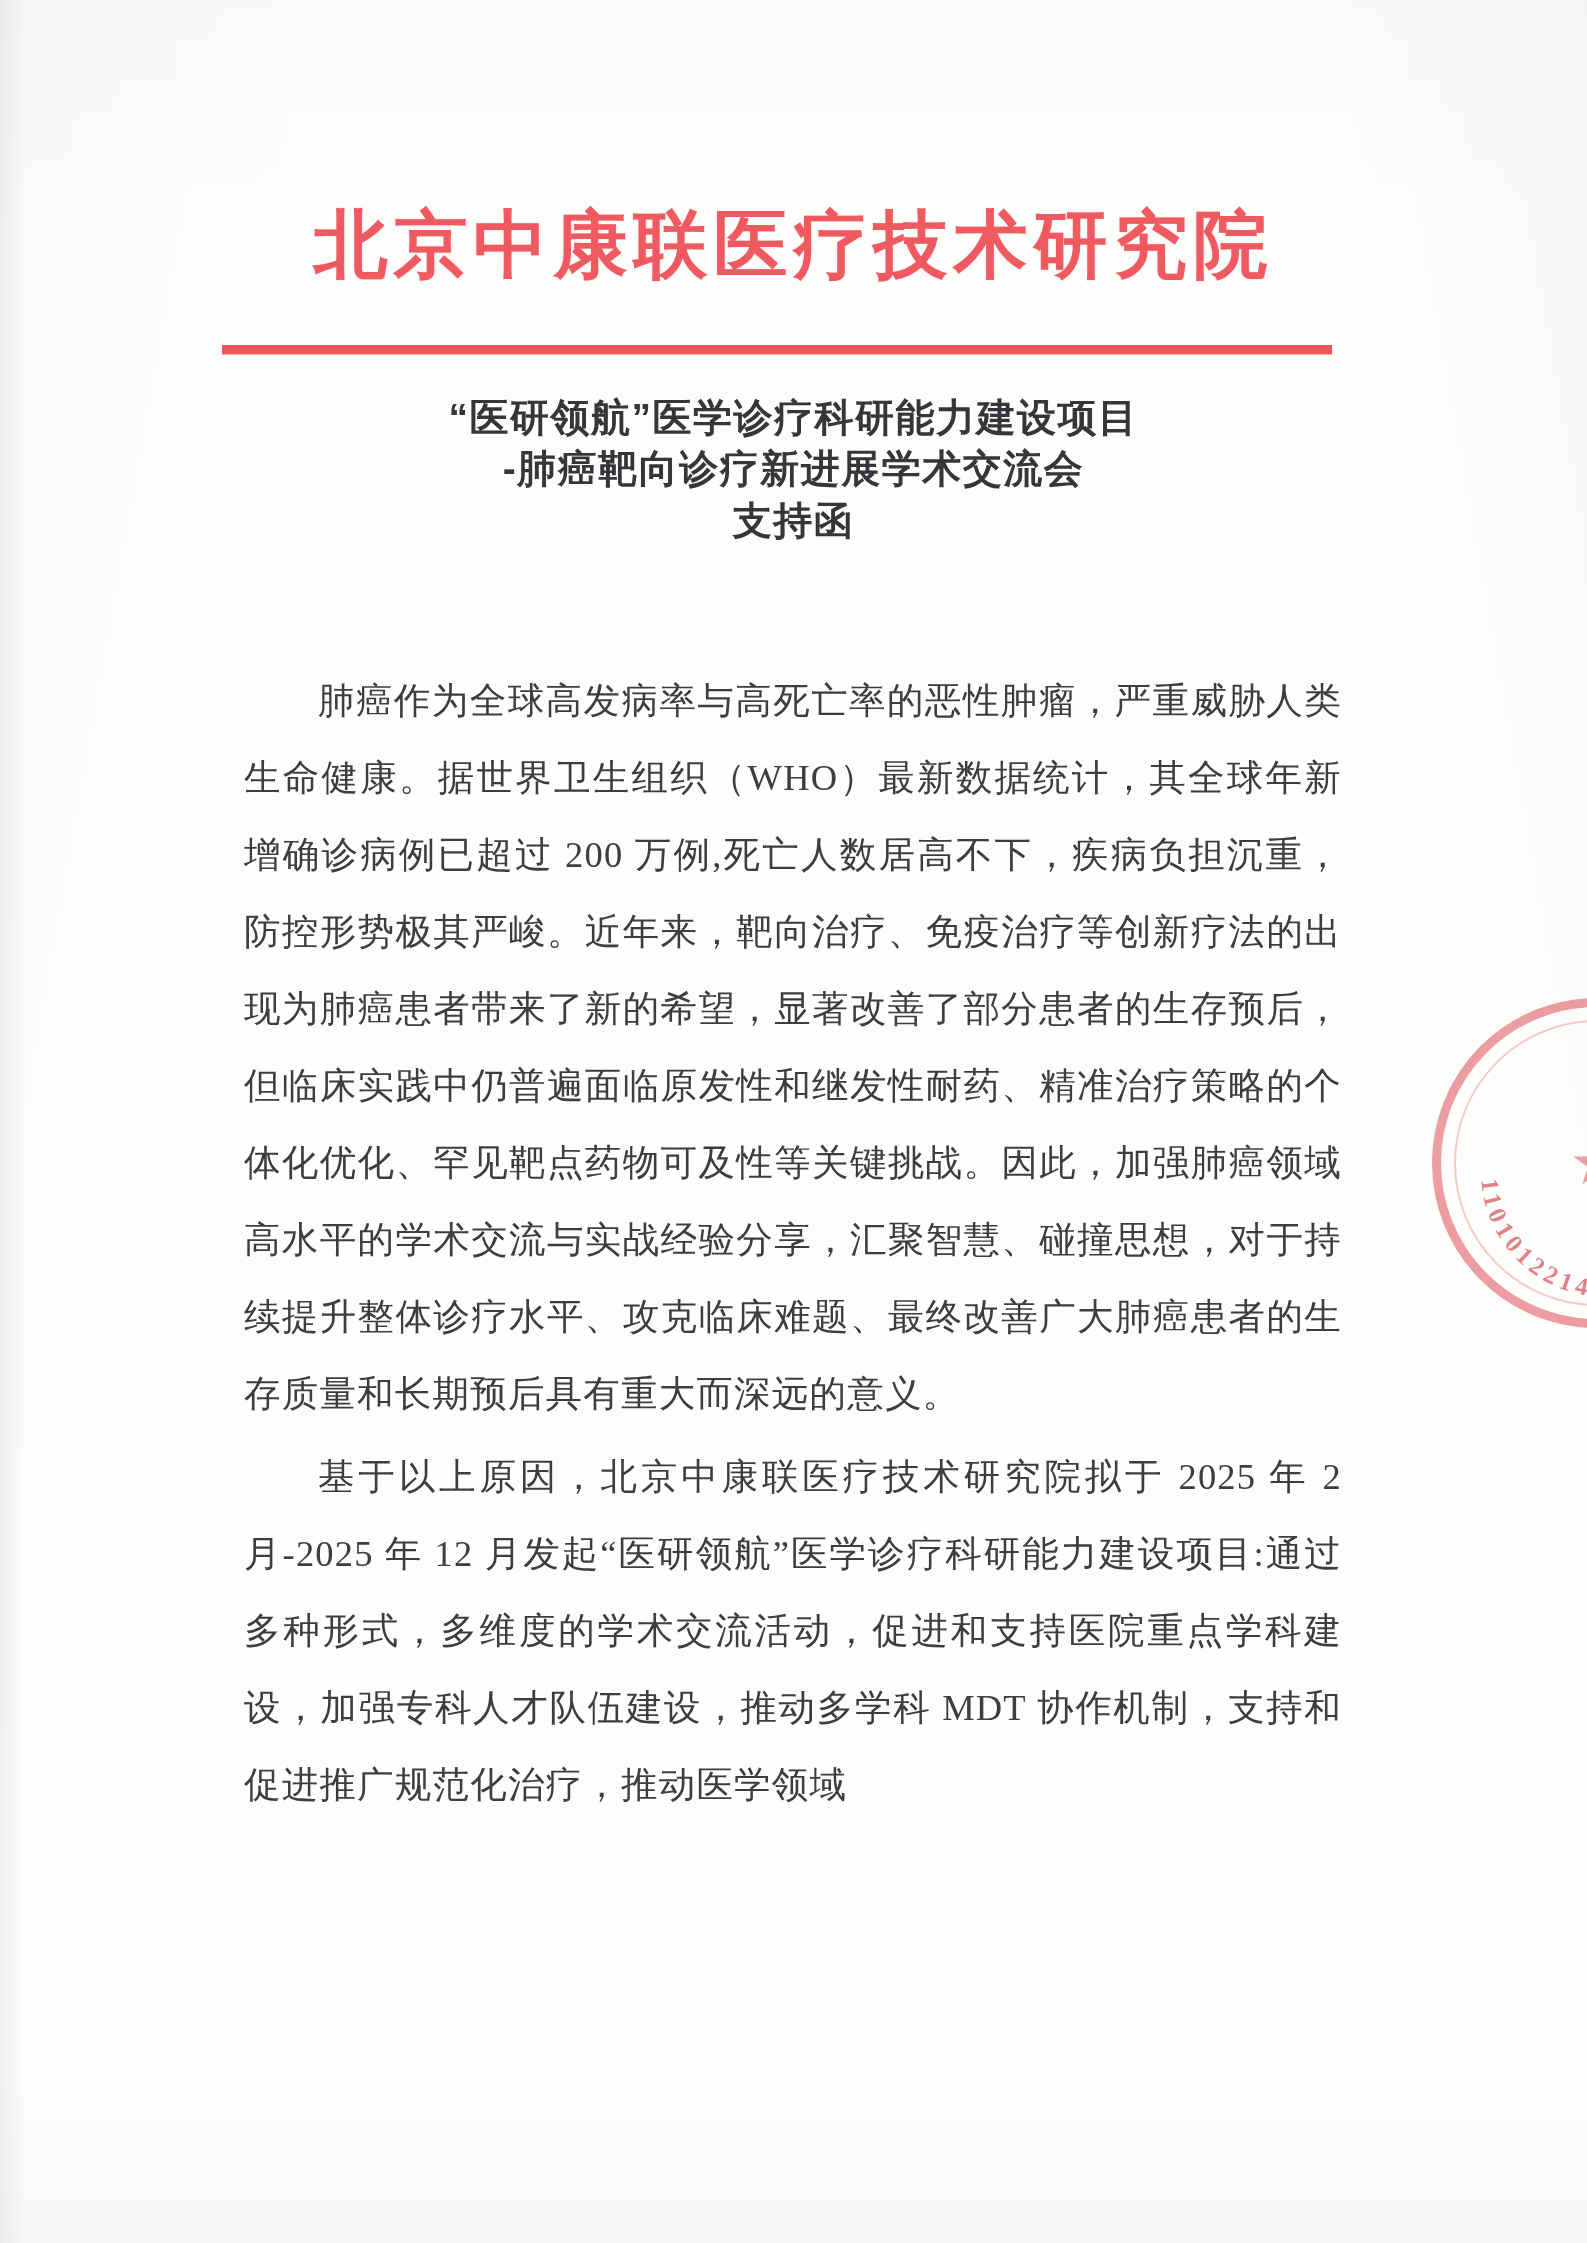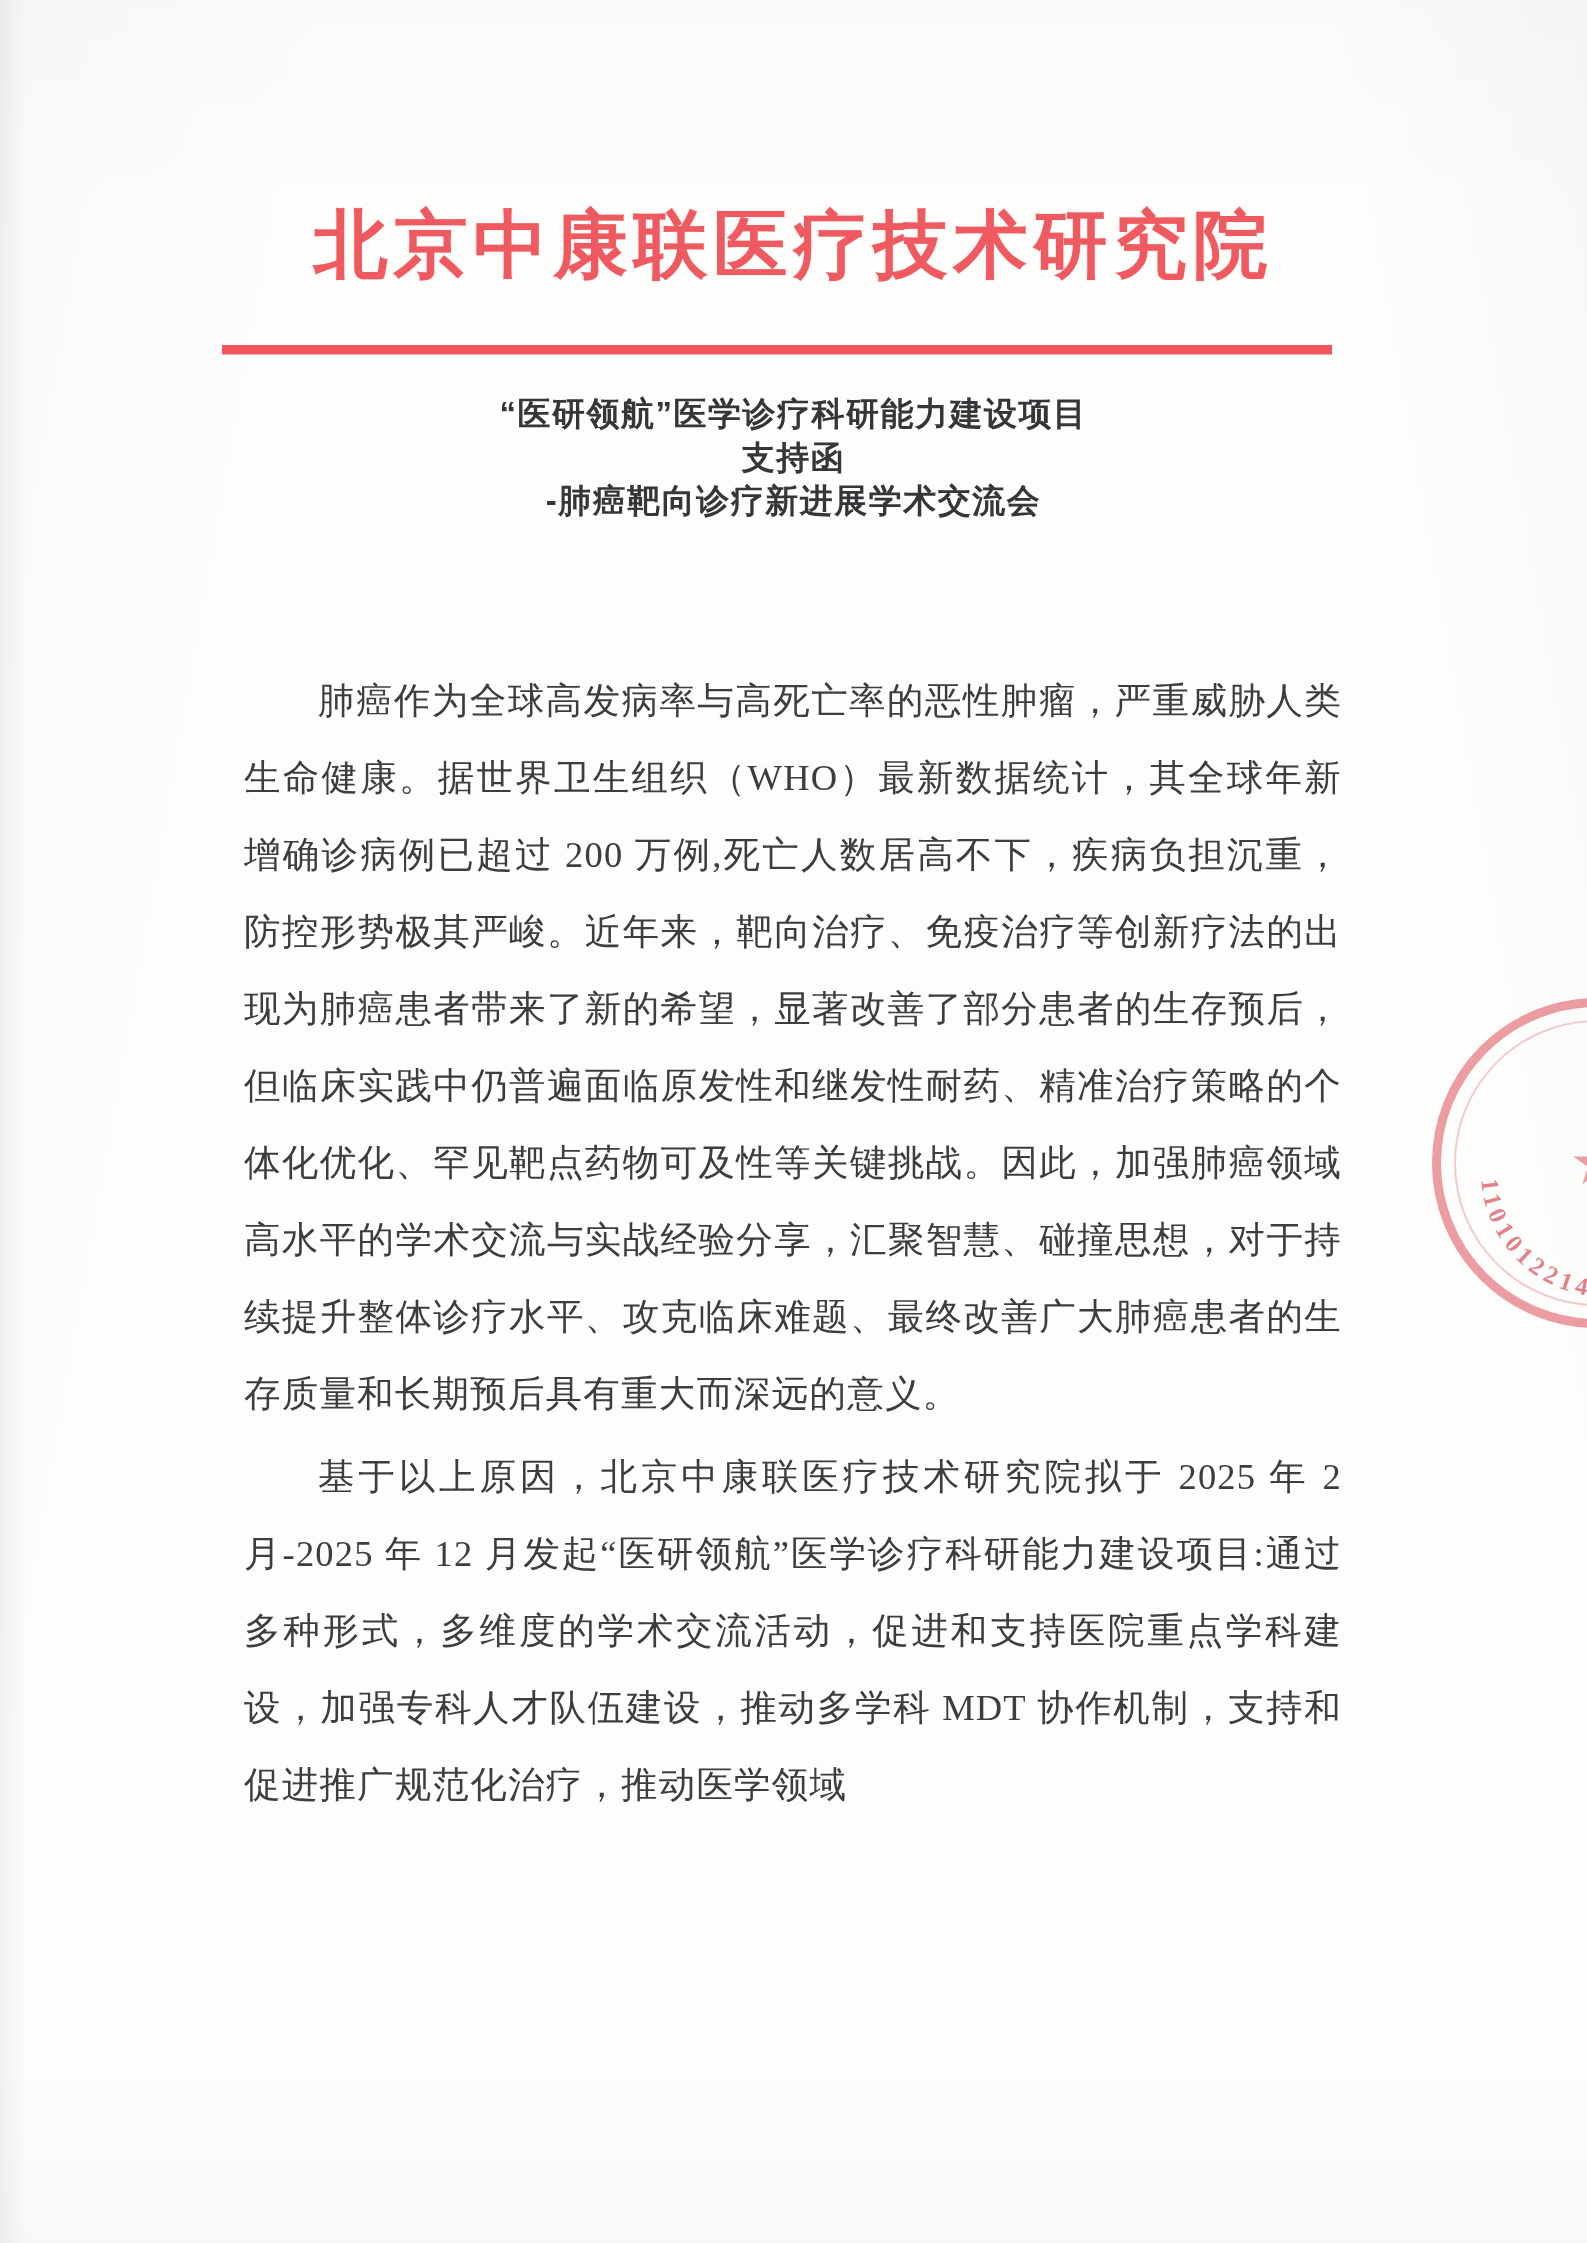--- a/index.html
+++ b/index.html
@@ -67,21 +67,21 @@
   .doc-title {
     position: absolute;
     left: 0;
     right: 0;
     top: 392px;
     text-align: center;
   }
   .doc-title-line {
     font-family: "Liberation Sans", "DejaVu Sans", sans-serif;
     font-weight: 700;
-    font-size: 33px;
+    font-size: 39px;
     letter-spacing: 1.5px;
     color: #35363a;
     line-height: 1.32;
     white-space: nowrap;
   }
 
   
   .body-block {
     position: absolute;
     left: 236px;
@@ -174,22 +174,22 @@
   <div class="paper-tone"></div>
   <div class="edge-shadow-left"></div>
 
   <div class="letterhead">
     <div class="letterhead-title">北京中康联医疗技术研究院</div>
   </div>
   <div class="letterhead-rule"></div>
 
   <div class="doc-title">
     <div class="doc-title-line">“医研领航”医学诊疗科研能力建设项目</div>
+    <div class="doc-title-line">-肺癌靶向诊疗新进展学术交流会</div>
     <div class="doc-title-line">支持函</div>
-    <div class="doc-title-line">-肺癌靶向诊疗新进展学术交流会</div>
   </div>
 
   <div class="body-block">
 
 
     <p class="para">肺癌作为全球高发病率与高死亡率的恶性肿瘤，严重威胁人类生命健康。据世界卫生组织（WHO）最新数据统计，其全球年新增确诊病例已超过 200 万例,死亡人数居高不下，疾病负担沉重，防控形势极其严峻。近年来，靶向治疗、免疫治疗等创新疗法的出现为肺癌患者带来了新的希望，显著改善了部分患者的生存预后，但临床实践中仍普遍面临原发性和继发性耐药、精准治疗策略的个体化优化、罕见靶点药物可及性等关键挑战。因此，加强肺癌领域高水平的学术交流与实战经验分享，汇聚智慧、碰撞思想，对于持续提升整体诊疗水平、攻克临床难题、最终改善广大肺癌患者的生存质量和长期预后具有重大而深远的意义。</p>
 
     <p class="para">基于以上原因，北京中康联医疗技术研究院拟于 2025 年 2 月-2025 年 12 月发起“医研领航”医学诊疗科研能力建设项目:通过多种形式，多维度的学术交流活动，促进和支持医院重点学科建设，加强专科人才队伍建设，推动多学科 MDT 协作机制，支持和促进推广规范化治疗，推动医学领域</p>
   </div>
 

